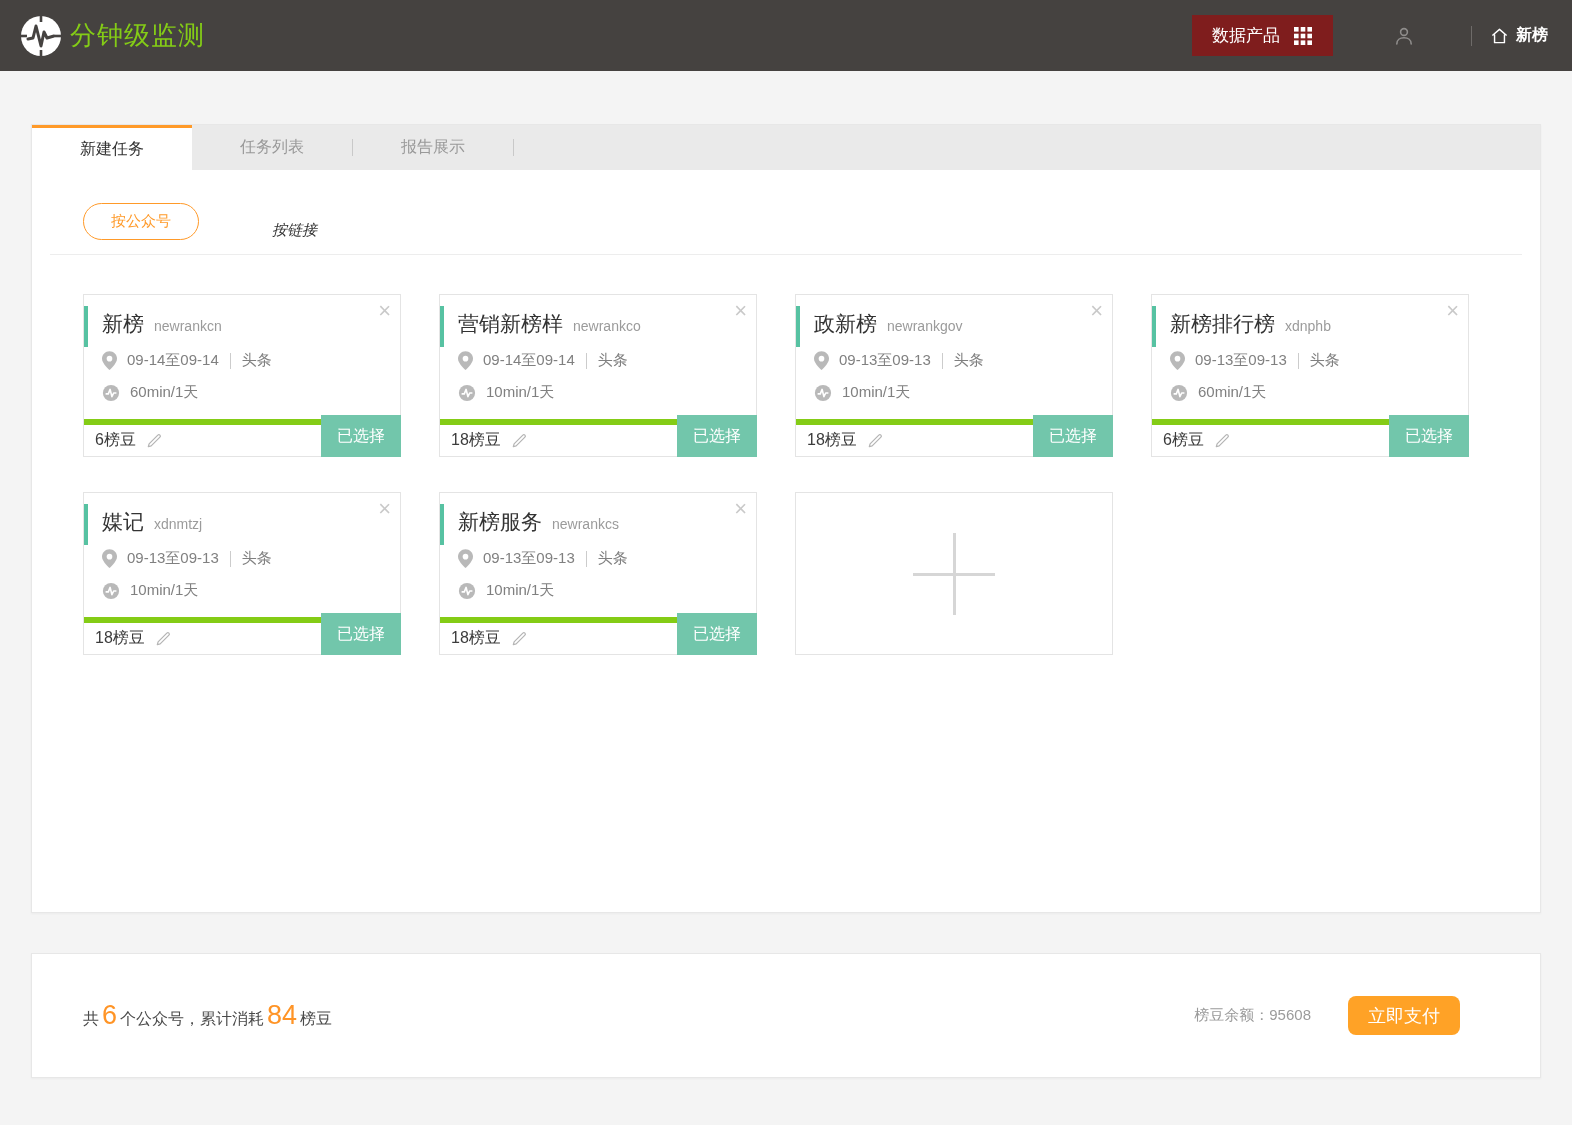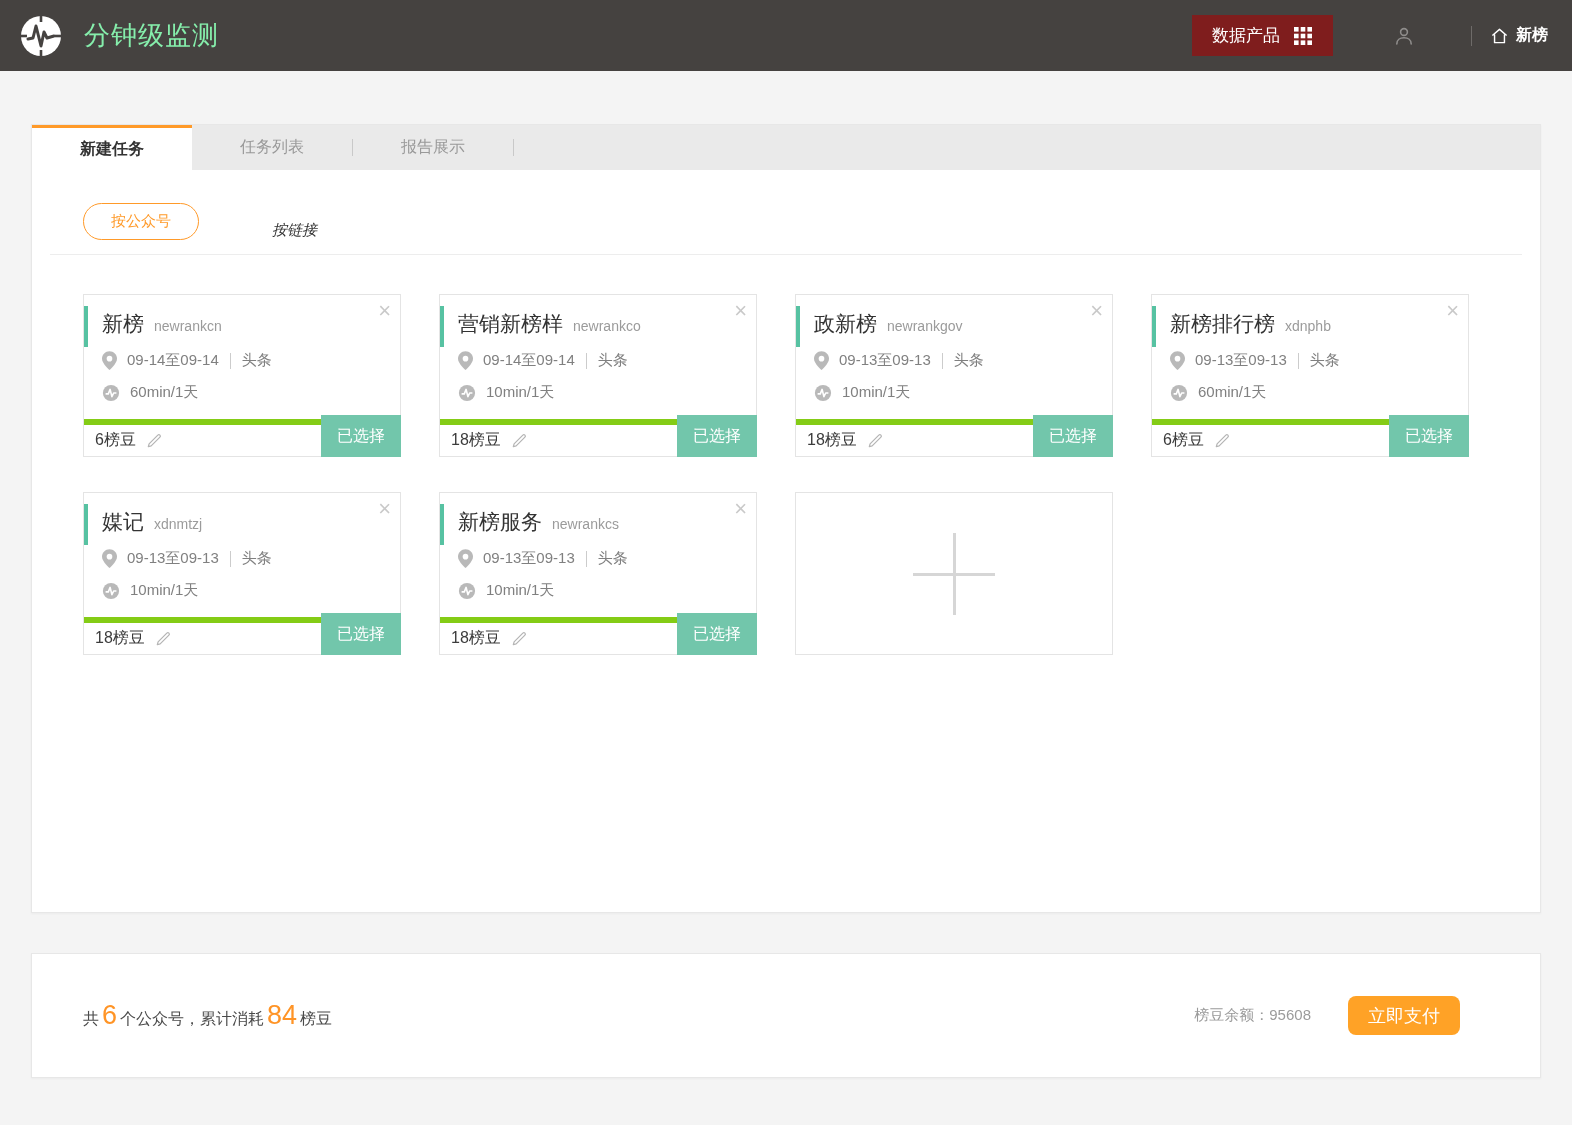--- a/index.html
+++ b/index.html
@@ -4,33 +4,33 @@
 <style>
   * { margin:0; padding:0; box-sizing:border-box; }
   html,body { width:1572px; height:1125px; }
   body {
     font-family:"Liberation Sans","DejaVu Sans",sans-serif;
     background:#f4f4f4; color:#333; overflow:hidden; position:relative;
   }
   
   .header { height:71px; background:#454240; display:flex; align-items:center; padding:0 24px 0 18px; }
   .logo { width:46px; height:46px; flex:0 0 auto; }
-  .app-title { color:#86efac; font-size:26px; margin-left:20px; letter-spacing:1px; }
+  .app-title { color:#84cc16; font-size:26px; margin-left:6px; letter-spacing:1px; }
   .header-right { margin-left:auto; display:flex; align-items:center; }
   .products-btn { background:#7f1d1d; color:#fff; font-size:17px; height:41px; padding:0 20px;
     display:flex; align-items:center; gap:13px; border:none; cursor:pointer;
     font-family:inherit; }
   .user-icon { margin-left:60px; display:flex; }
   .header-divider { width:1px; height:20px; background:#6e6b69; margin:0 18px 0 56px; }
   .home-link { display:flex; align-items:center; gap:7px; color:#fff; font-size:16px; font-weight:bold; text-decoration:none; cursor:pointer; }
   
   .main-panel { margin:53px 31px 0; background:#fff; border:1px solid #e7e7e7; height:789px; position:relative; box-shadow:0 1px 2px rgba(0,0,0,.04); }
   .tabbar { display:flex; background:#eaeaea; height:45px; align-items:stretch; }
   .tab { width:160px; display:flex; align-items:center; justify-content:center; font-size:16px; color:#999; cursor:pointer; }
-  .tab.active { background:#fff; color:#333; font-weight:bold; border-top:3px solid #ff9a29; }
+  .tab.active { background:#fff; color:#333; font-weight:normal; border-top:3px solid #ff9a29; }
   .tab-divider { width:1px; height:17px; background:#c9c9c9; align-self:center; }
   .filter-row { display:flex; align-items:flex-end; margin:33px 0 0 51px; }
   .pill { height:37px; padding:0 27px; border:1px solid #ff9a29; border-radius:19px; color:#ff9a29;
     font-size:15px; background:#fff; display:flex; align-items:center; cursor:pointer; font-family:inherit; }
   .link-toggle { margin-left:73px; font-size:15px; color:#333; cursor:pointer;font-style:italic; }
   .rule { border-top:1px solid #ededed; margin:14px 18px 0; }
   
   .cards { display:flex; flex-wrap:wrap; padding:39px 0 0 51px; }
   .card { width:318px; height:163px; border:1px solid #e4e4e4; background:#fff; position:relative; margin:0 38px 35px 0; }
   .accent { position:absolute; left:0; top:11px; width:4px; height:41px; background:#57c2a2; }

